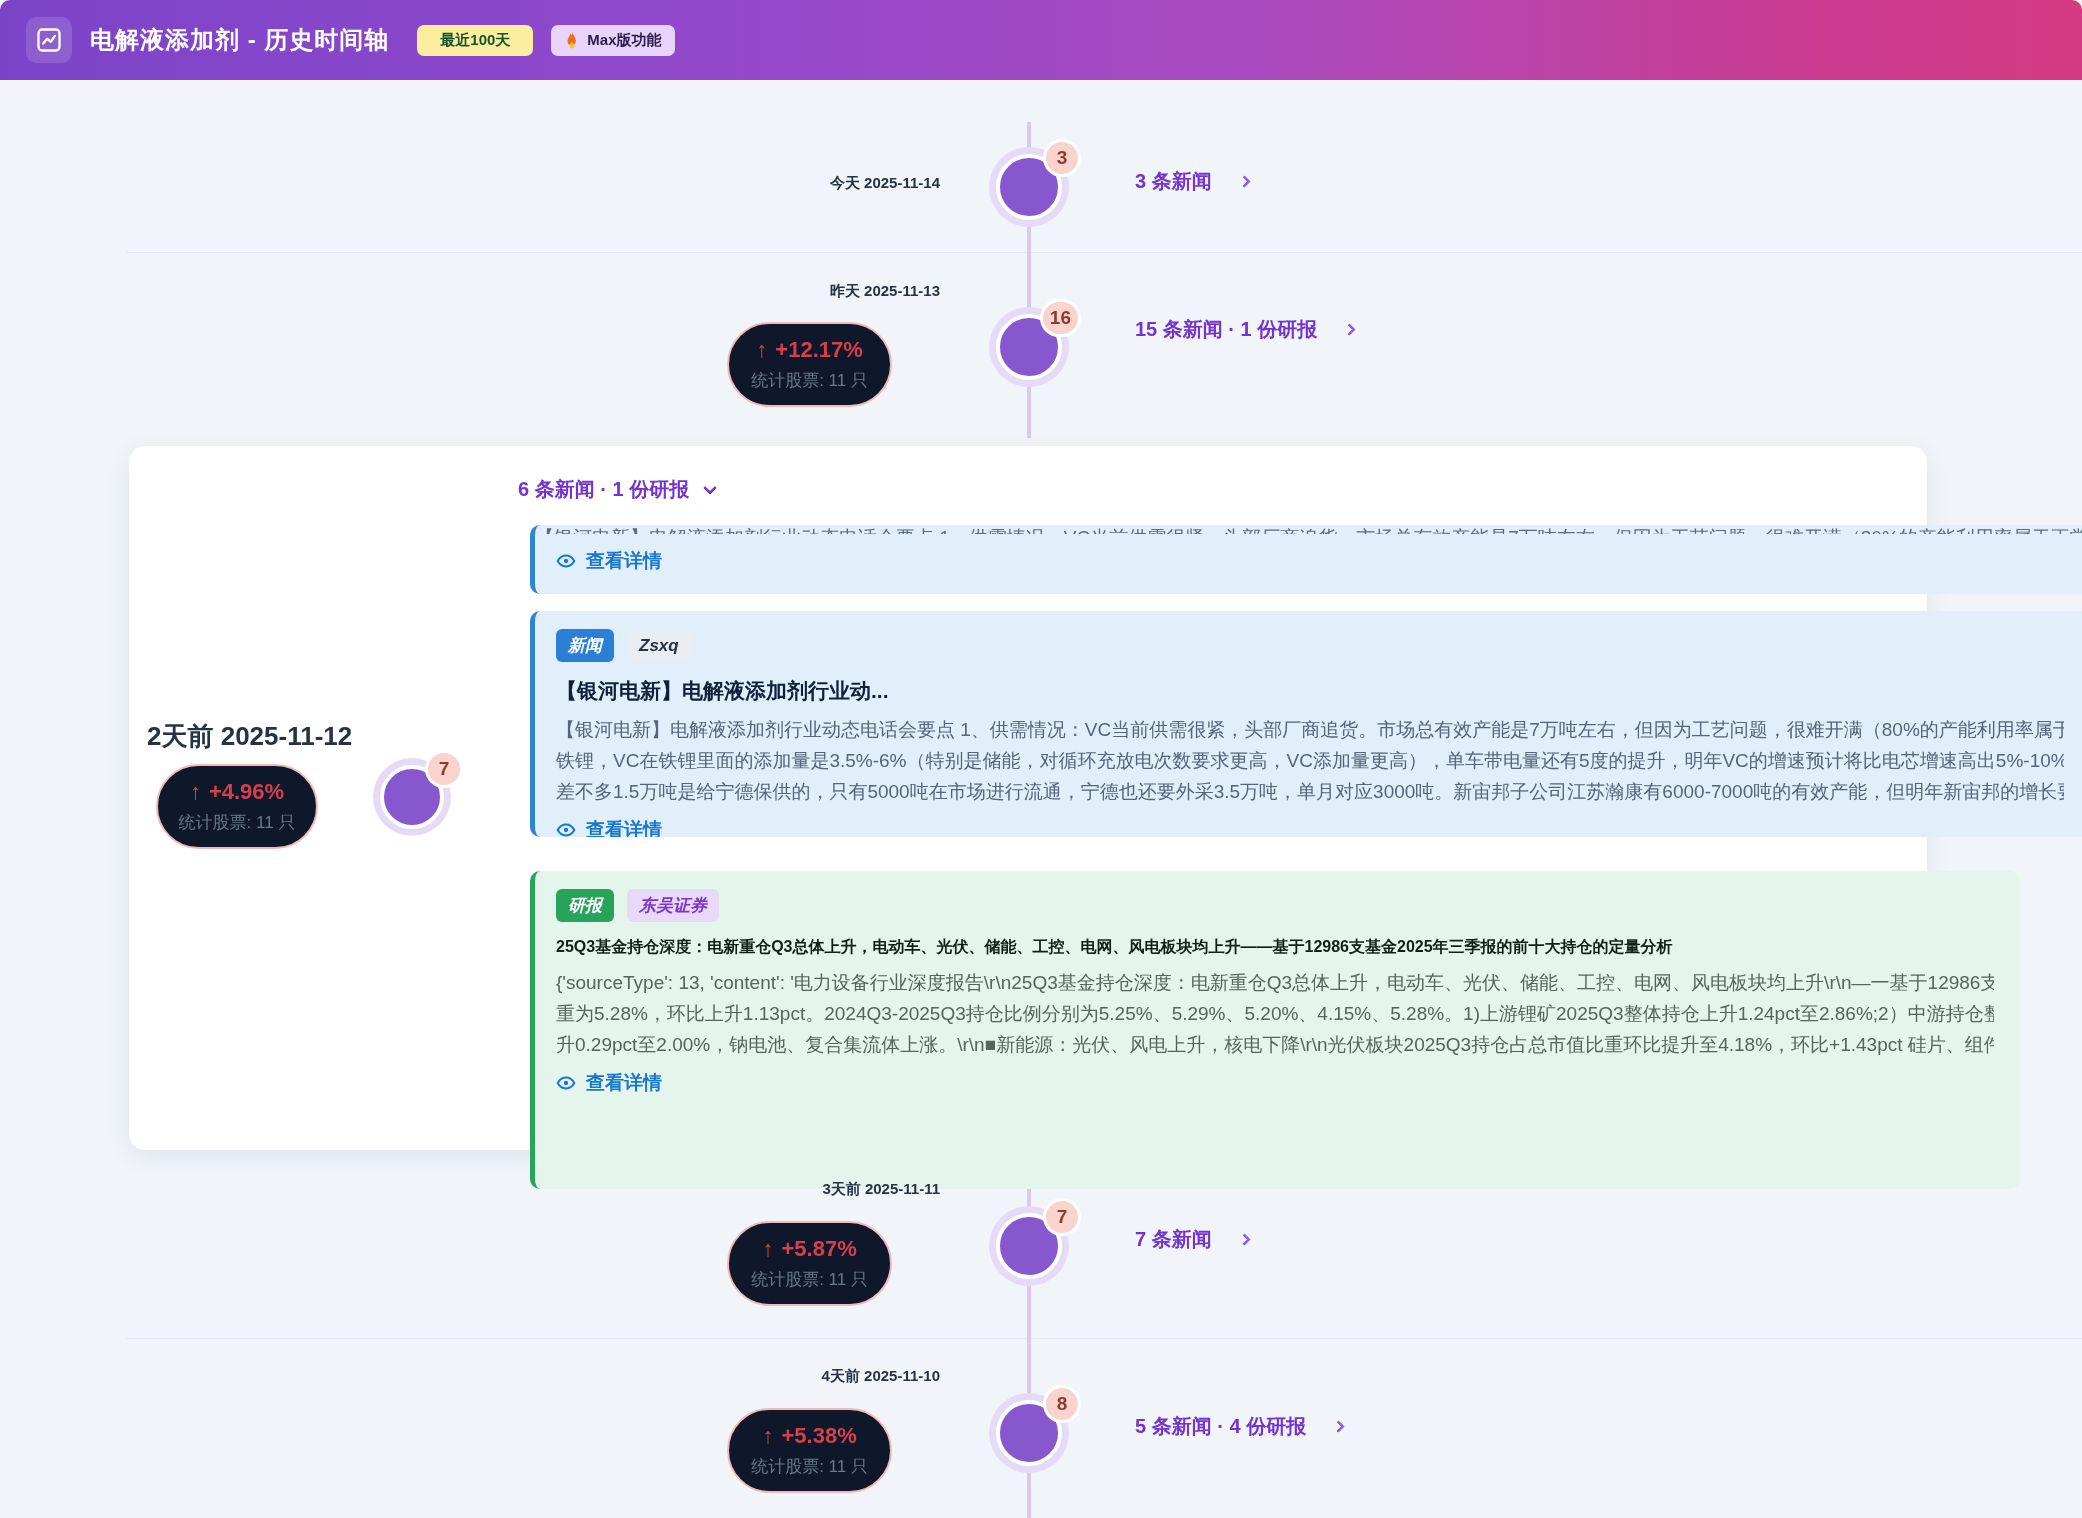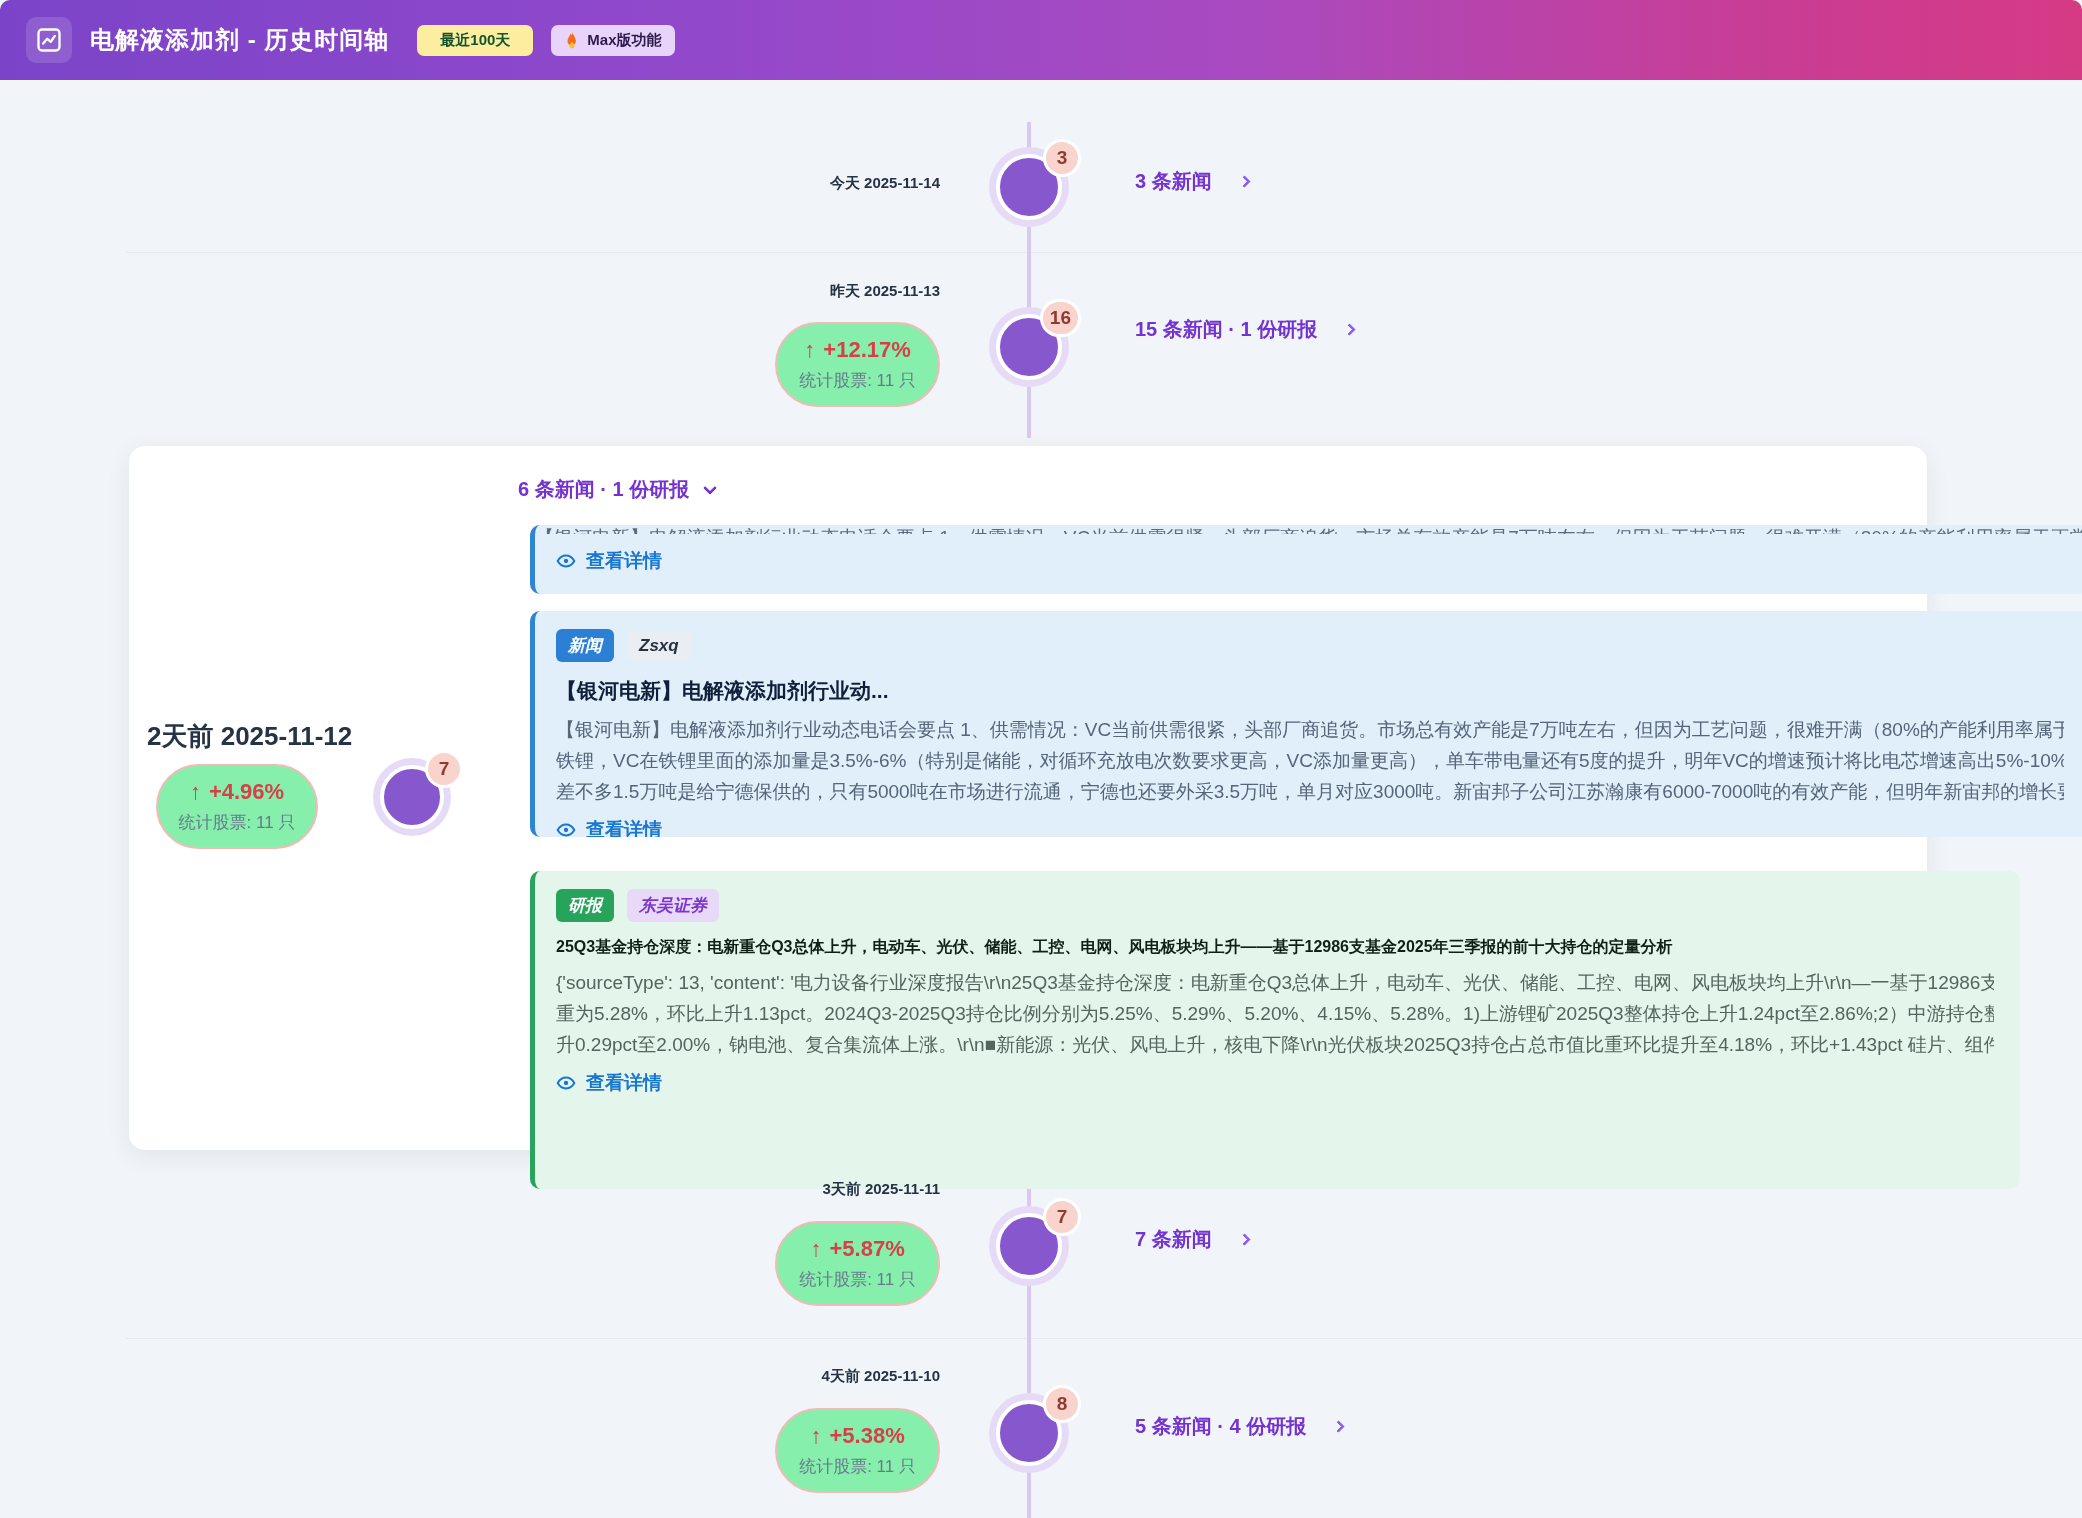--- a/index.html
+++ b/index.html
@@ -50,21 +50,21 @@
   .node-badge {
     position:absolute; top:-8px; right:-12px; min-width:38px; height:38px;
     padding:0 7px; border-radius:19px; background:#f9d4cc; color:#8e3b33;
     border:3px solid #fff; font-size:19px; font-weight:700;
     display:flex; align-items:center; justify-content:center; z-index:4;
   }
 
   
   .tl-date { position:absolute; right:1142px; font-size:15px; font-weight:700; color:#263245; white-space:nowrap; z-index:2;}
   .pill {
-    position:absolute; right:1142px; background:#86efac; border:2px solid #f2bab6;
+    position:absolute; right:1190px; background:#0f172a; border:2px solid #f2bab6;
     border-radius:50px; text-align:center; padding:13px 22px; z-index:2;
   }
   .pill .pct { color:#d6404b; font-size:22px; font-weight:800; white-space:nowrap; }
   .pill .pct .arr { font-weight:800; margin-right:8px; }
   .pill .stocks { color:#68798c; font-size:17px; margin-top:6px; line-height:23px;}
   .pill.narrow { width:162px; padding:13px 10px; }
 
   
   .tl-link {
     position:absolute; left:1135px; color:#7433d1; font-weight:700; font-size:20px;

